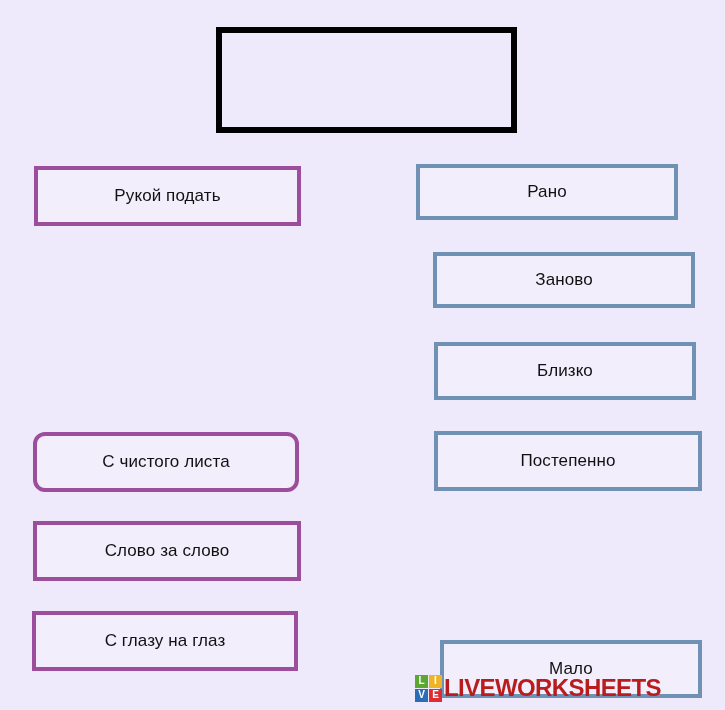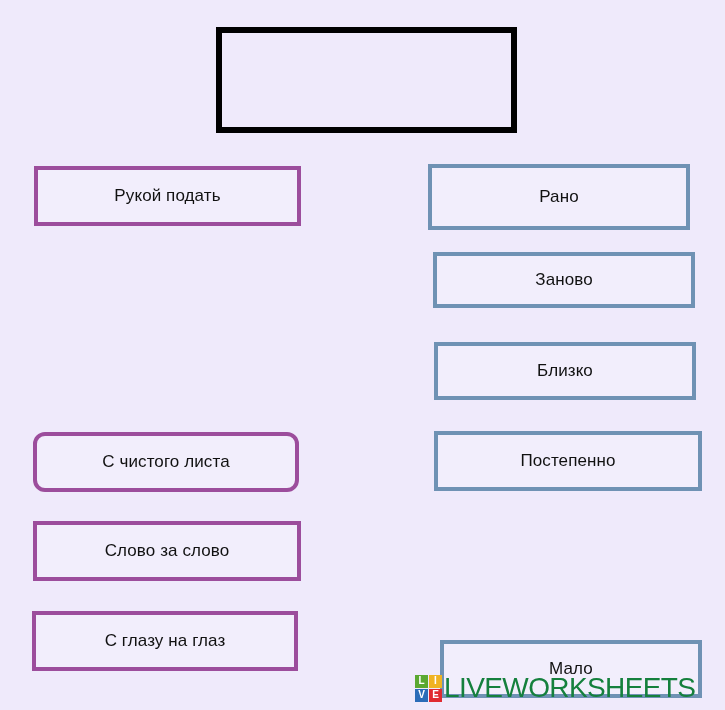--- a/index.html
+++ b/index.html
@@ -56,21 +56,21 @@
 
   
   .l0 { left: 34px;  top: 166px; width: 267px; height: 60px; }
   .l1 { left: 36px;  top: 254px; width: 267px; height: 60px; }
   .l2 { left: 35px;  top: 344px; width: 267px; height: 58px; }
   .l3 { left: 33px;  top: 432px; width: 266px; height: 60px; border-radius: 12px; }
   .l4 { left: 33px;  top: 521px; width: 268px; height: 60px; }
   .l5 { left: 32px;  top: 611px; width: 266px; height: 60px; }
 
   
-  .r0 { left: 428px; top: 164px; width: 262px; height: 66px; }
+  .r0 { left: 416px; top: 164px; width: 262px; height: 56px; }
   .r1 { left: 433px; top: 252px; width: 262px; height: 56px; }
   .r2 { left: 434px; top: 342px; width: 262px; height: 58px; }
   .r3 { left: 434px; top: 431px; width: 268px; height: 60px; }
   .r4 { left: 439px; top: 518px; width: 262px; height: 60px; }
   .r5 { left: 440px; top: 640px; width: 262px; height: 58px; }
 
   
   .lw-logo {
     position: absolute;
     left: 415px;
@@ -94,23 +94,23 @@
     font-weight: bold;
     color: #ffffff;
     font-family: "Liberation Sans", sans-serif;
     line-height: 1;
   }
   .lw-tile.t-l { background: #5aa832; }
   .lw-tile.t-i { background: #f0b323; }
   .lw-tile.t-v { background: #2b6cb8; }
   .lw-tile.t-e { background: #e02b31; }
   .lw-word {
-    font-size: 28px;
-    font-weight: normal;
-    color: #15803d;
+    font-size: 24px;
+    font-weight: bold;
+    color: #b91c1c;
     letter-spacing: -0.6px;
     font-family: "Liberation Sans", sans-serif;
   }
 </style>
 </head>
 <body>
 
 <div id="worksheet">
 
   <div class="answer-box"></div>

